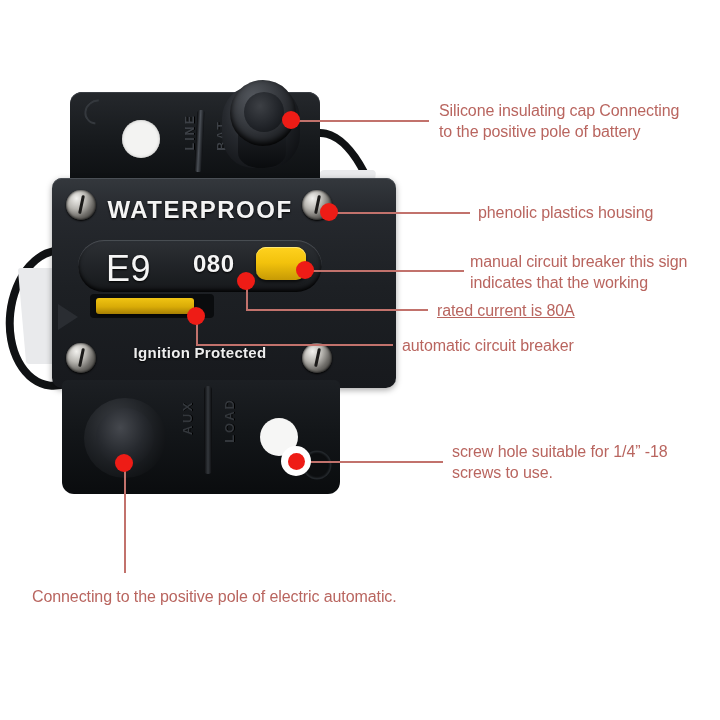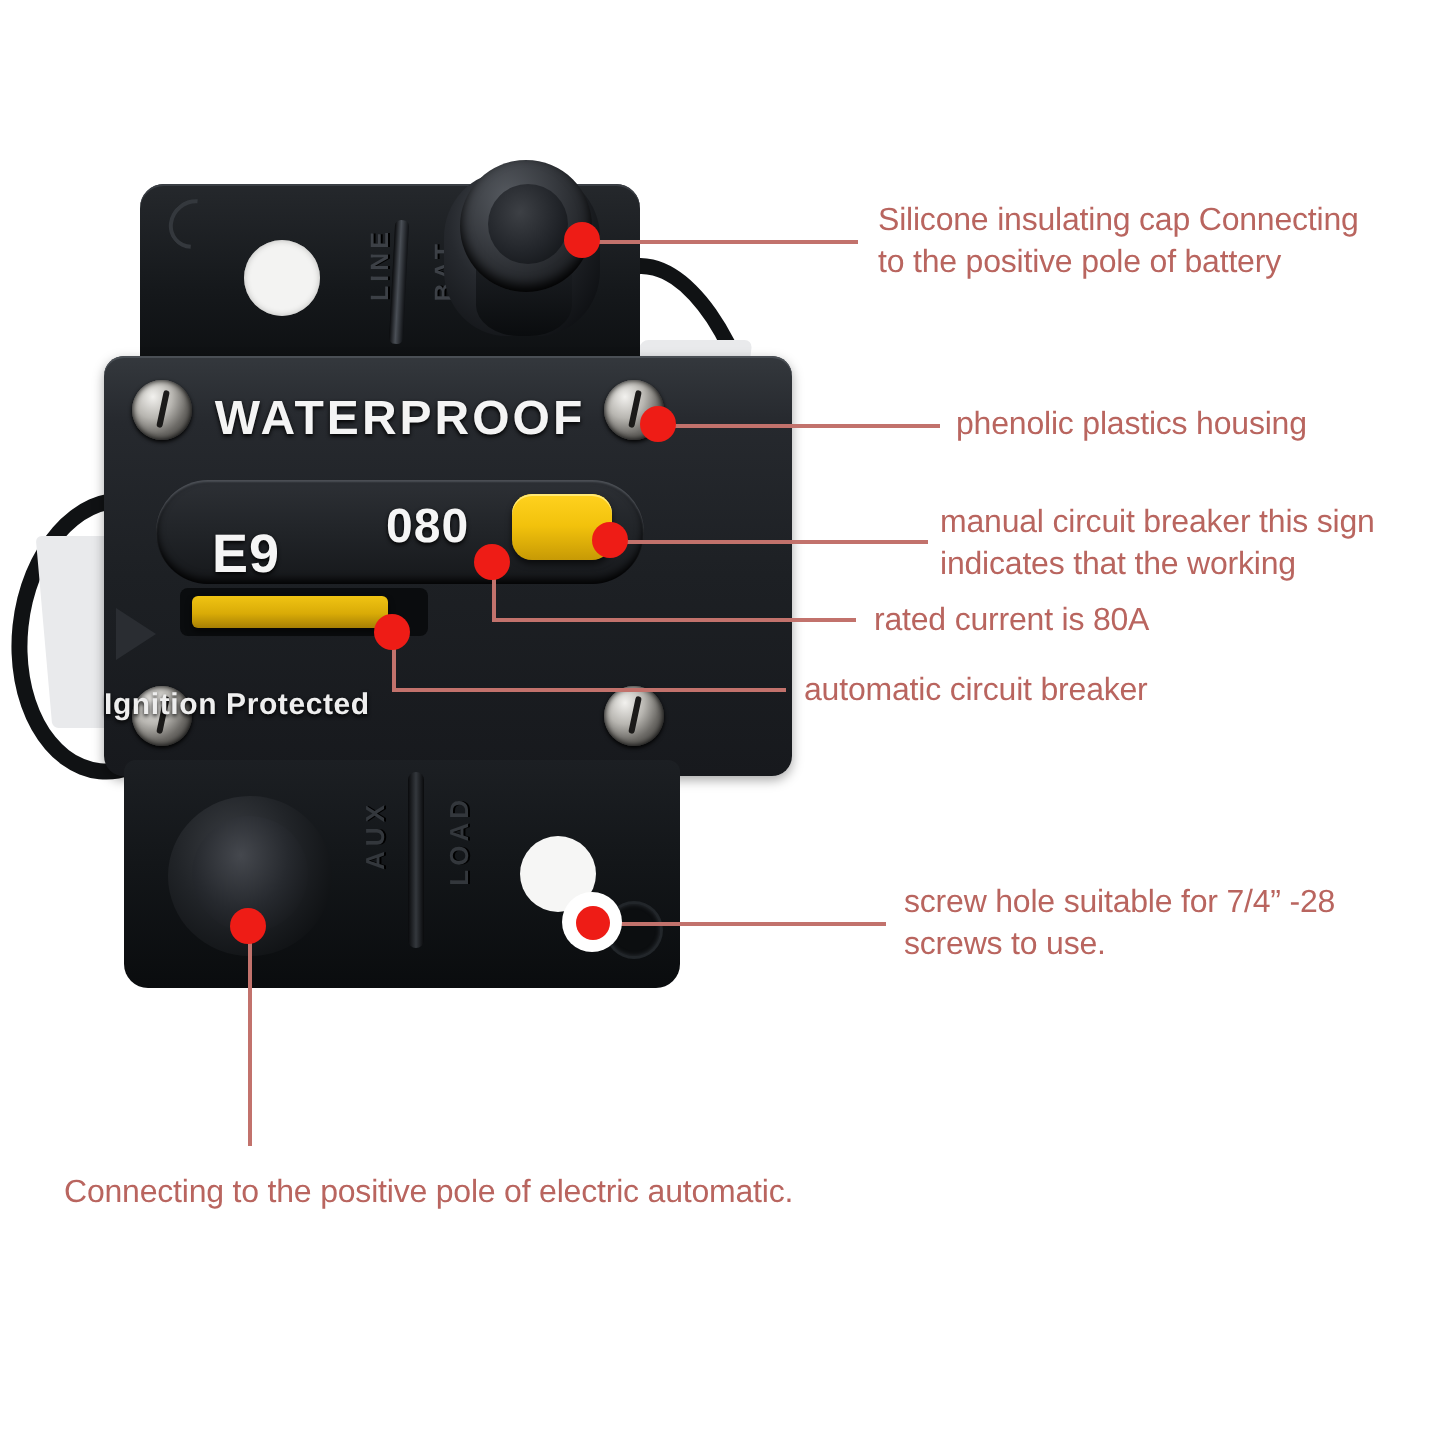--- a/index.html
+++ b/index.html
@@ -134,35 +134,35 @@
   #sw-tr{left:250px;top:12px;}
   #sw-bl{left:14px;top:165px;}
   #sw-br{left:250px;top:165px;}
 
   #waterproof{
     position:absolute;left:0;top:18px;width:296px;text-align:center;
     color:#f4f4f4;font-size:24px;font-weight:bold;letter-spacing:1.5px;
     text-shadow:0 1px 2px #000;
   }
   #ignition{
-    position:absolute;left:0;top:166px;width:296px;
+    position:absolute;left:0;top:166px;width:296px;text-align:center;
     color:#eeeeee;font-size:15px;font-weight:bold;letter-spacing:.3px;
     text-shadow:0 1px 2px #000;
   }
 
   
   #oval{
     position:absolute;left:26px;top:62px;width:244px;height:52px;
     border-radius:26px;
     background:linear-gradient(180deg,#2d3035 0%,#212428 50%,#16181b 100%);
     box-shadow:inset 0 1px 1px #4d5157, inset 0 -2px 4px #000;
   }
   #e9{
-    position:absolute;left:28px;top:22px;color:#f5f5f5;font-size:27px;
-    font-weight:bold;letter-spacing:.5px;text-shadow:0 1px 2px #000;
+    position:absolute;left:28px;top:8px;color:#f5f5f5;font-size:36px;
+    font-weight:normal;letter-spacing:.5px;text-shadow:0 1px 2px #000;
   }
   #amps{
     position:absolute;left:115px;top:10px;color:#f5f5f5;font-size:24px;
     font-weight:bold;letter-spacing:.5px;text-shadow:0 1px 2px #000;
   }
   #ybtn{
     position:absolute;left:178px;top:7px;width:50px;height:33px;
     border-radius:10px;
     background:linear-gradient(180deg,#ffd21f 0%,#f2c20c 48%,#c79a05 100%);
     box-shadow:0 2px 3px rgba(0,0,0,.6), inset 0 1px 0 #ffe873;
@@ -302,22 +302,22 @@
   <div class="dot" style="left:115px;top:454px;width:18px;height:18px;"></div>
 
   <div class="anno big" style="left:439px;top:100px;width:272px;">Silicone insulating cap Connecting
 to the positive pole of battery</div>
 
   <div class="anno big" style="left:478px;top:202px;width:240px;">phenolic plastics housing</div>
 
   <div class="anno big" style="left:470px;top:251px;width:250px;">manual circuit breaker this  sign
 indicates that the working</div>
 
-  <div class="anno big" style="left:437px;top:300px;width:250px;">rated current is 80A</div>
+  <div class="anno big" style="left:437px;top:300px;width:250px;text-decoration:underline;">rated current is 80A</div>
 
   <div class="anno big" style="left:402px;top:335px;width:250px;">automatic circuit breaker</div>
 
-  <div class="anno big" style="left:452px;top:441px;width:262px;">screw hole suitable for 7/4”  -28
+  <div class="anno big" style="left:452px;top:441px;width:262px;">screw hole suitable for 1/4”  -18
 screws to use.</div>
 
   <div class="anno big" style="left:32px;top:586px;width:440px;">Connecting to the positive pole of electric automatic.</div>
 
 </div>
 
 </body></html>

